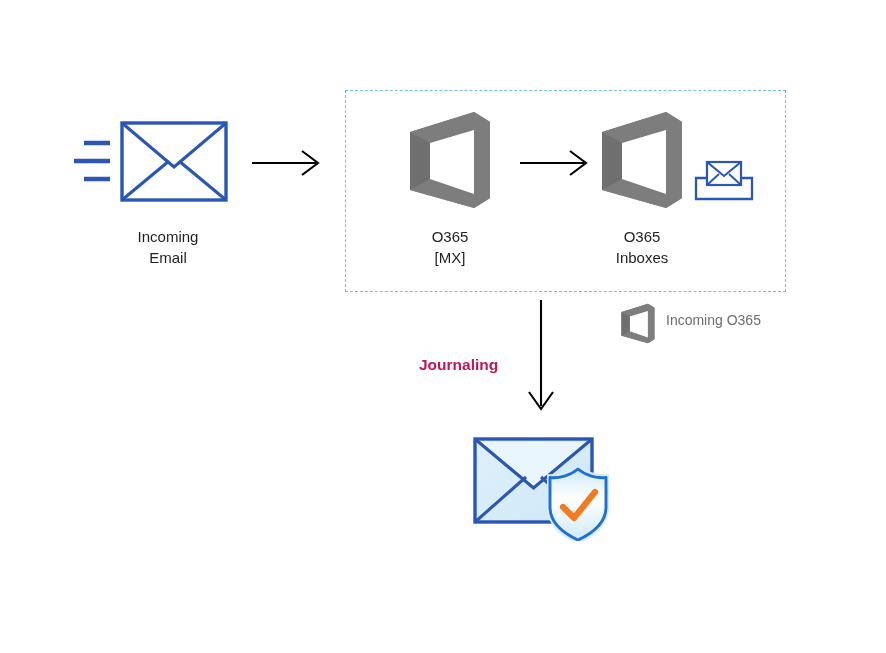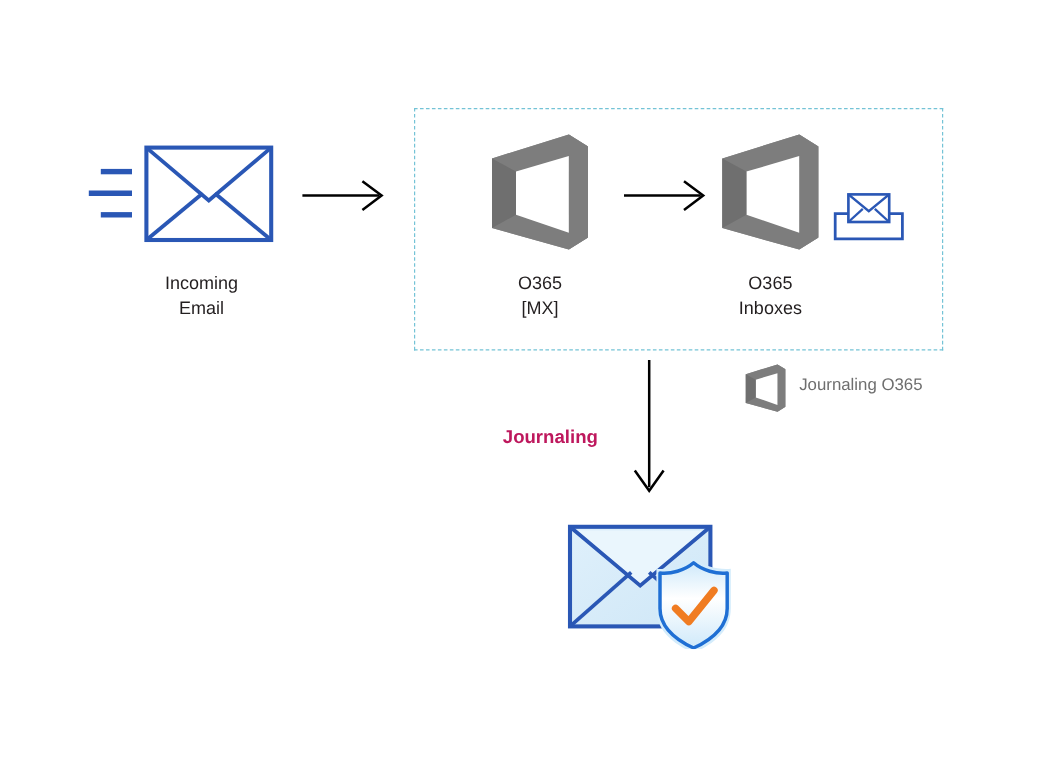--- a/index.html
+++ b/index.html
@@ -142,21 +142,21 @@
       <svg width="40" height="42" viewBox="0 0 96 102">
         <path d="M72 4 L88 14 L88 90 L72 100 Z" fill="#8a8a8a"></path>
         <path d="M8 24 L72 4 L88 14 L24 33 Z" fill="#909090"></path>
         <path d="M8 24 L24 33 L24 72 L8 82 Z" fill="#737373"></path>
         <path d="M8 82 L24 72 L88 90 L72 100 Z" fill="#8f8f8f"></path>
         <path d="M8 24 L72 4 L88 14 L88 90 L72 100 L8 82 Z" fill="#7d7d7d"></path>
         <path d="M28 35 L72 22 L72 86 L28 71 Z" fill="#ffffff"></path>
         <path d="M8 24 L28 35 L28 71 L8 82 Z" fill="#6f6f6f"></path>
       </svg>
     </div>
-    <div class="abs legend-label" style="left:48px; top:10px;">Journaling O365</div>
+    <div class="abs legend-label" style="left:48px; top:10px;">Incoming O365</div>
   </div>
 
   <div class="abs flow-label" style="left:419px; top:356px;">Journaling</div>
 
   <div class="abs" style="left:518px; top:298px; width:46px; height:126px;">
     <svg width="46" height="126" viewBox="0 0 46 126">
       <line x1="23" y1="2" x2="23" y2="108" stroke="#000000" stroke-width="2.1"></line>
       <polyline points="11,94 23,111 35,94" fill="none" stroke="#000000" stroke-width="2.1" stroke-linejoin="miter" stroke-linecap="butt"></polyline>
     </svg>
   </div>

